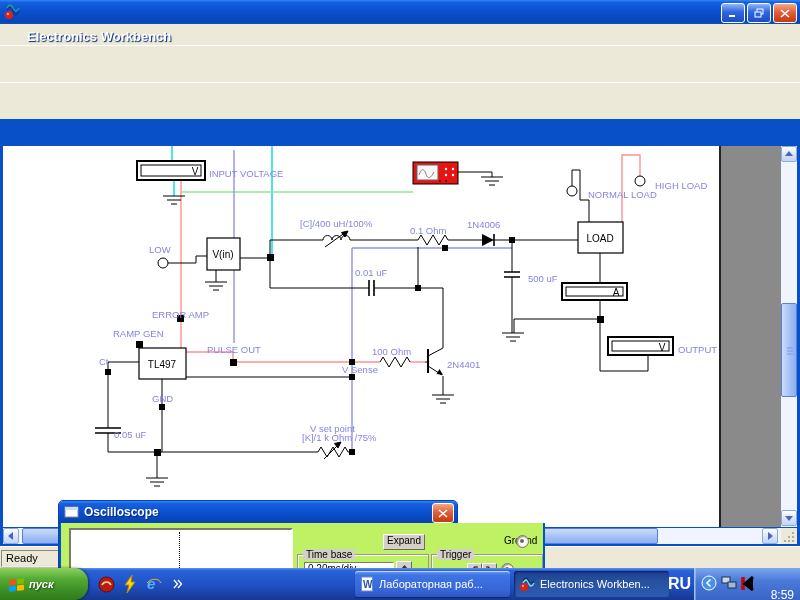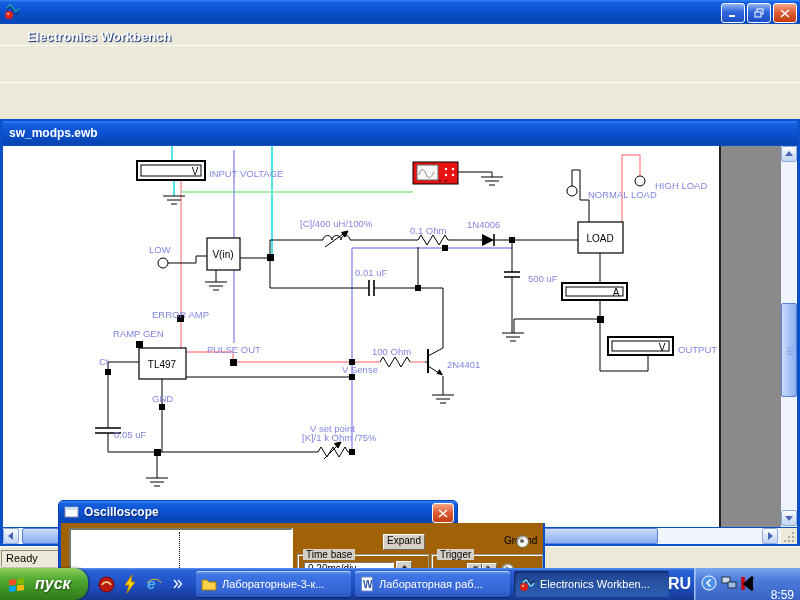--- a/index.html
+++ b/index.html
@@ -72,21 +72,21 @@
 
   
   #scope{left:58px;top:500px;width:400px;height:90px;z-index:5;border:1px solid #0840b8;border-radius:5px 5px 0 0;
     box-sizing:border-box;background:#d4d0c8;}
   .sc-title{position:absolute;left:0;top:0;width:100%;height:22px;border-radius:4px 4px 0 0;
     background:linear-gradient(180deg,#3087f8 0%,#1660e0 12%,#0b50d0 50%,#0845b4 92%);
     display:flex;align-items:center;padding-left:5px;box-sizing:border-box;}
   .sc-title span{color:#fff;font-weight:bold;font-size:12px;margin-left:5px;text-shadow:1px 1px 1px #00257a;}
   .sc-close{position:absolute;right:3px;top:2px;width:20px;height:18px;border:1px solid #fff;border-radius:3px;
     background:linear-gradient(180deg,#f4a988,#e0603a 45%,#c43c10);display:flex;align-items:center;justify-content:center;}
-  .sc-body{position:absolute;left:0;top:22px;width:486px;height:66px;background:#a16207;border-left:2px solid #0850c8;
+  .sc-body{position:absolute;left:0;top:22px;width:486px;height:66px;background:#bef264;border-left:2px solid #0850c8;
     border-right:2px solid #0850c8;box-sizing:border-box;}
   .sc-display{position:absolute;left:8px;top:5px;width:224px;height:60px;background:#fff;box-sizing:border-box;
     border:2px solid;border-color:#7a7a6a #fff #fff #7a7a6a;}
   .sc-dotline{position:absolute;left:108px;top:2px;height:56px;width:1px;border-left:1px dotted #000;}
   .sc-expand{position:absolute;left:322px;top:11px;width:40px;height:14px;background:#d4d0c8;border:1px solid;
     border-color:#fff #6e6c5e #6e6c5e #fff;font-size:10px;text-align:center;line-height:12px;}
   .sc-label{position:absolute;font-size:10px;color:#000;margin-left:28px;}
   .radio{position:absolute;width:11px;height:11px;border-radius:50%;border:1px solid #7a7a6a;
     background:radial-gradient(#fff 40%,#d8d4c8);box-shadow:inset 1px 1px 1px #9a9888;}
   .radio i{position:absolute;left:3px;top:3px;width:4px;height:4px;border-radius:50%;background:#6a685c;}
@@ -98,21 +98,21 @@
     border-color:#fff #6e6c5e #6e6c5e #fff;display:flex;align-items:center;justify-content:center;}
   .edge-btn{position:absolute;width:13px;height:11px;background:#d4d0c8;border:1px solid;
     border-color:#fff #6e6c5e #6e6c5e #fff;display:flex;align-items:center;justify-content:center;}
 
   
   #taskbar{left:0;top:568px;width:800px;height:32px;z-index:10;
     background:linear-gradient(180deg,#5c94f2 0%,#2a62d8 8%,#1f4fc4 55%,#16398f 100%);}
   #startbtn{position:absolute;left:0;top:0;width:88px;height:32px;border-radius:0 14px 14px 0;
     background:linear-gradient(180deg,#8fd05c 0%,#52aa33 35%,#3d8f24 70%,#2f7a1a 100%);
     box-shadow:1px 0 3px rgba(0,0,0,.5);display:flex;align-items:center;padding-left:7px;box-sizing:border-box;}
-  #startbtn span{color:#fff;font-weight:bold;font-style:italic;font-size:16px;margin-left:9px;text-shadow:1px 1px 2px #1c4a10;}
+  #startbtn span{color:#fff;font-weight:bold;font-style:italic;font-size:11px;margin-left:3px;text-shadow:1px 1px 2px #1c4a10;}
   .ql{position:absolute;top:5px;width:20px;height:22px;display:flex;align-items:center;justify-content:center;}
   .taskitem{position:absolute;top:3px;width:155px;height:26px;border-radius:3px;box-sizing:border-box;
     background:linear-gradient(180deg,#71a1f4 0%,#3e74e4 15%,#3767d8 70%,#2d58c4 100%);
     box-shadow:inset 0 1px 0 rgba(255,255,255,.55),0 1px 1px rgba(0,0,20,.4);
     display:flex;align-items:center;padding-left:5px;color:#fff;font-size:11px;}
   .taskitem.active{background:linear-gradient(180deg,#1c3f96 0%,#27519e 40%,#2c5cb4 100%);
     box-shadow:inset 1px 1px 2px rgba(0,0,30,.6);}
   .taskitem .tlabel{margin-left:5px;white-space:nowrap;overflow:hidden;}
   #ru{position:absolute;left:668px;top:7px;color:#fff;font-weight:bold;font-size:16px;}
   #tray{position:absolute;left:694px;top:0;width:106px;height:32px;
@@ -381,23 +381,20 @@
         <circle cx="18" cy="7" r="1" fill="#000"></circle>
           <circle cx="18" cy="11" r="1" fill="#000"></circle>
         <path d="M6 16v2M11 16v2" stroke="#000"></path>
         </svg>
       <i class="dd"></i>
     </div>
     <div id="pausebtn">Pause</div>
   </div>
 
   <div id="docwin" class="abs">
-    <div class="doc-title">
-      <span>sw_modps.ewb</span>
-    </div>
 
     <svg class="sheet" viewBox="0 0 717 381">
 
       <g fill="none">
         <g stroke="#00dcdc" stroke-width="1.4">
           <path d="M169 0V17"></path>
             <path d="M171 34V50"></path>
             <path d="M269 0V109"></path>
         </g>
         <g stroke="#ff9090" stroke-width="1.4">
@@ -705,26 +702,20 @@
         <text x="2" y="14" font-size="15" font-style="italic" font-weight="bold" fill="#58b0f0">e</text>
         <path d="M2 8c4-5 12-5 14 0" stroke="#e8c020" fill="none"></path>
         </svg>
     </div>
     <div class="ql" style="left:168px">
       <svg width="10" height="10">
         <path d="M1 1l3.5 4L1 9M5 1l3.5 4L5 9" stroke="#fff" fill="none" stroke-width="1.3"></path>
         </svg>
     </div>
 
-    <div class="taskitem" style="left:196px">
-      <svg width="16" height="14">
-        <path d="M1 13V3h5l2 2h7v8z" fill="#ffd24c" stroke="#a08000"></path>
-        </svg>
-      <span class="tlabel">Лабораторные-3-к...</span>
-    </div>
     <div class="taskitem" style="left:355px">
       <svg width="14" height="16">
         <rect x="1.5" y="1" width="11" height="14" fill="#fff" stroke="#6a8ac8"></rect>
         <text x="3" y="12" font-size="10" font-weight="bold" fill="#2a52a8">W</text>
         </svg>
       <span class="tlabel">Лабораторная раб...</span>
     </div>
     <div class="taskitem active" style="left:514px">
       <svg width="16" height="15">
         <path d="M4 6c2-4 4-4 5.5 0s3.5 4 5.5 0" stroke="#7fe0e0" stroke-width="1.4" fill="none"></path>

